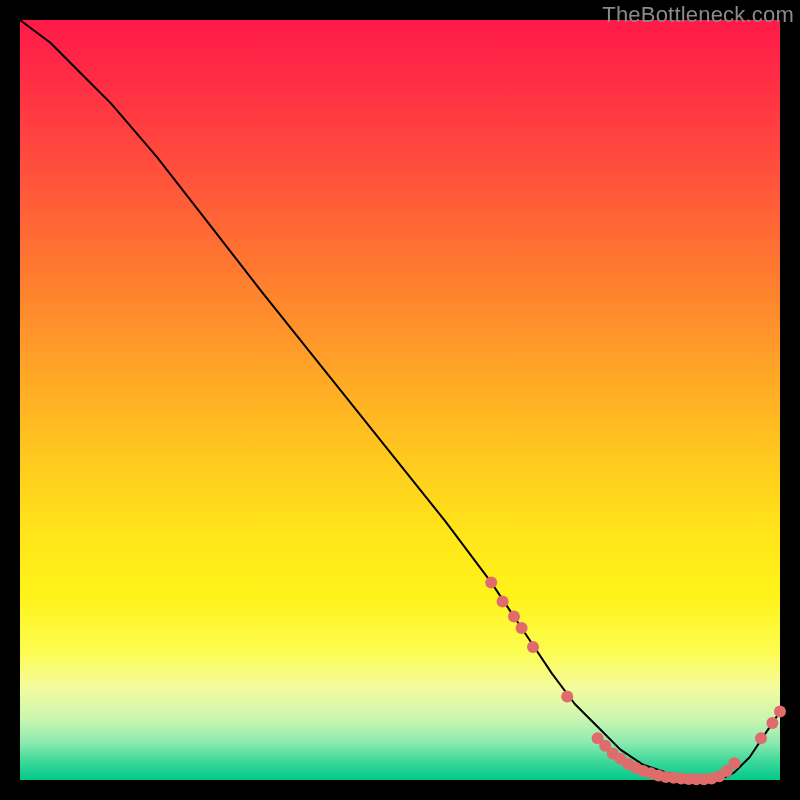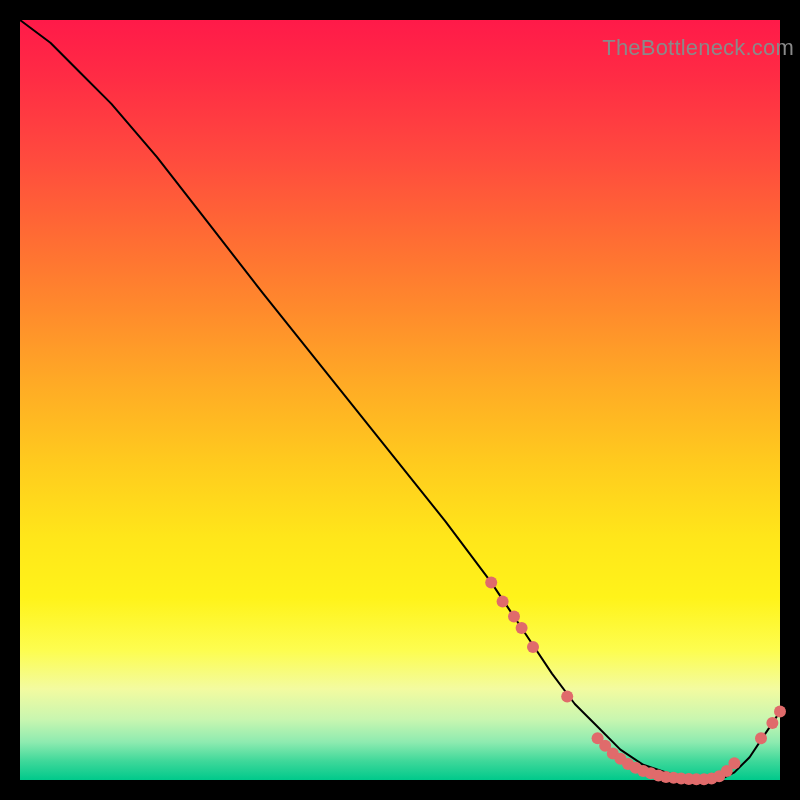--- a/index.html
+++ b/index.html
@@ -45,21 +45,20 @@
   }
   .watermark {
     position: absolute;
     top: 2px;
     right: 6px;
     color: #8a8a8a;
     font-size: 22px;
     letter-spacing: 0.2px;
     font-weight: 400;
     user-select: none;
-    margin-top: 33px;
   }
   svg.overlay {
     position: absolute;
     left: 0;
     top: 0;
     width: 760px;
     height: 760px;
     overflow: visible;
   }
   .curve {

